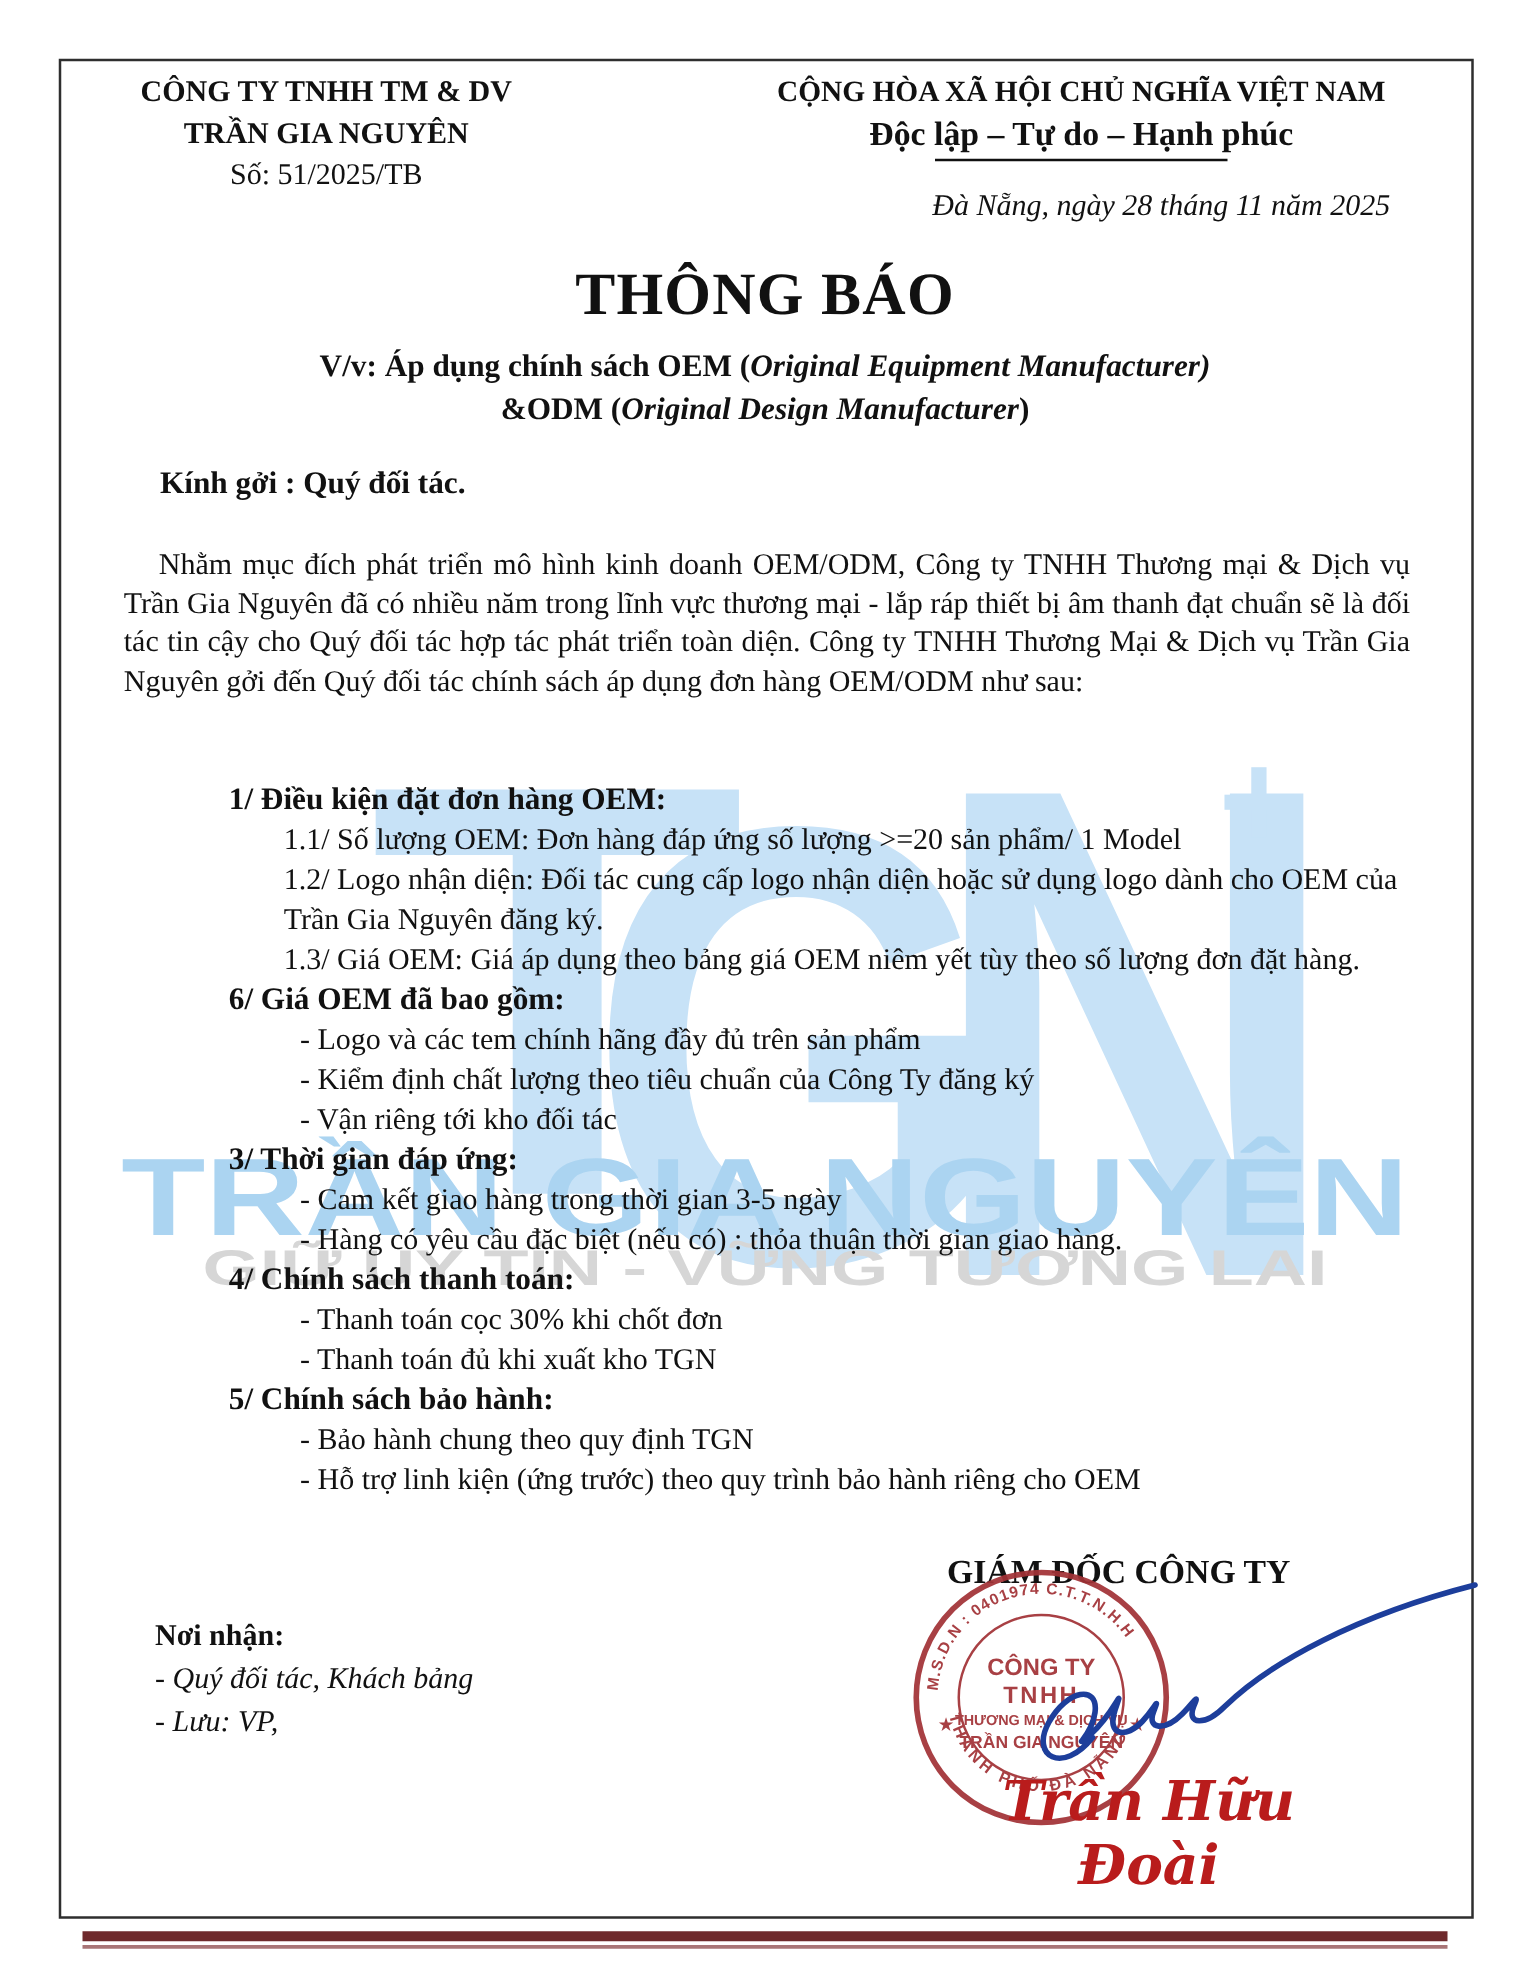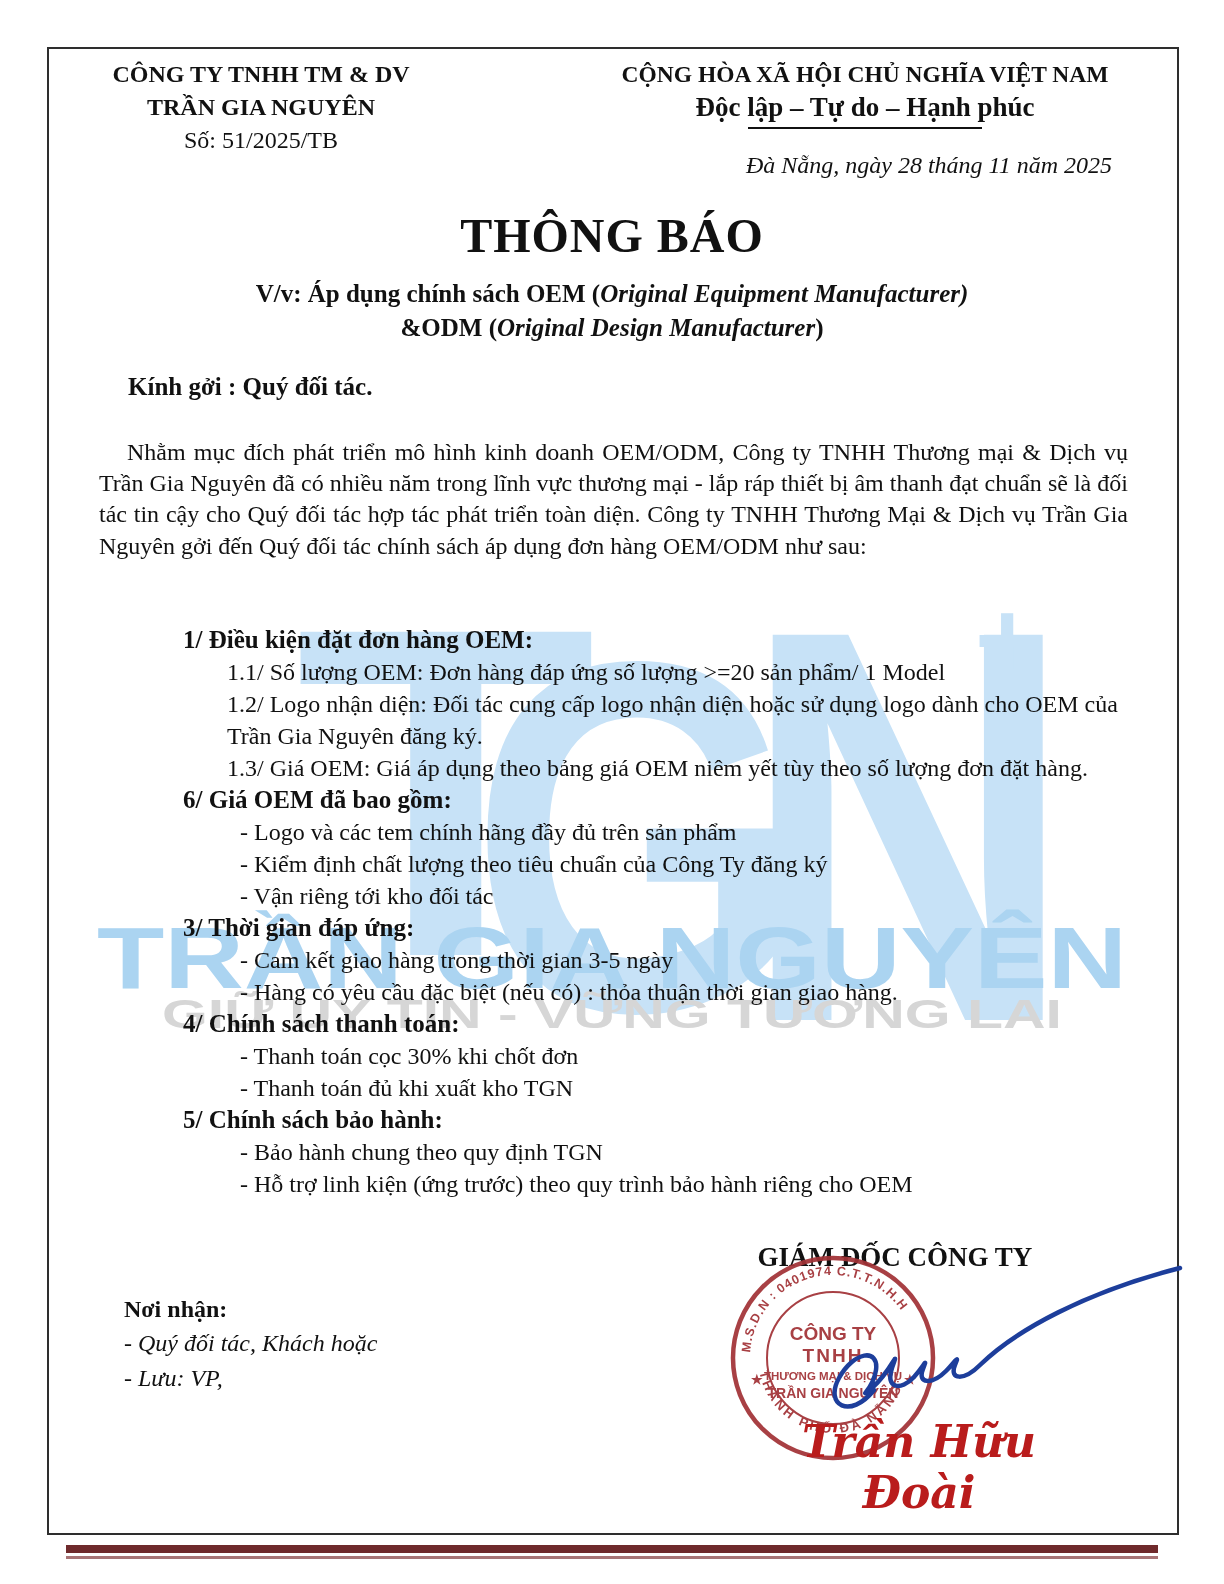--- a/index.html
+++ b/index.html
@@ -101,21 +101,21 @@
       <div class="sec-i dash">- Thanh toán đủ khi xuất kho TGN</div>
       <div class="sec-h">5/ Chính sách bảo hành:</div>
       <div class="sec-i dash">- Bảo hành chung theo quy định TGN</div>
       <div class="sec-i dash">- Hỗ trợ linh kiện (ứng trước) theo quy trình bảo hành riêng cho OEM</div>
     </div>
 
   <div class="abs director">GIÁM ĐỐC CÔNG TY</div>
 
   <div class="abs recipients">
     <div class="rh">Nơi nhận:</div>
-    <div class="ri">-  Quý đối tác, Khách hoặc</div>
+    <div class="ri">-  Quý đối tác, Khách bảng</div>
     <div class="ri">- Lưu: VP,</div>
   </div>
 
   <svg class="abs stamp" width="230" height="230" viewBox="0 0 230 230">
     <circle cx="115" cy="115" r="100" fill="none" stroke="#a23236" stroke-width="4.5"></circle>
     <circle cx="115" cy="115" r="66" fill="none" stroke="#a23236" stroke-width="2"></circle>
     <defs>
       <path id="arcTop" d="M 32 115 A 83 83 0 1 1 198 115" fill="none"></path>
       <path id="arcBottom" d="M 40 115 A 75 75 0 0 0 190 115" fill="none"></path>
     </defs>

